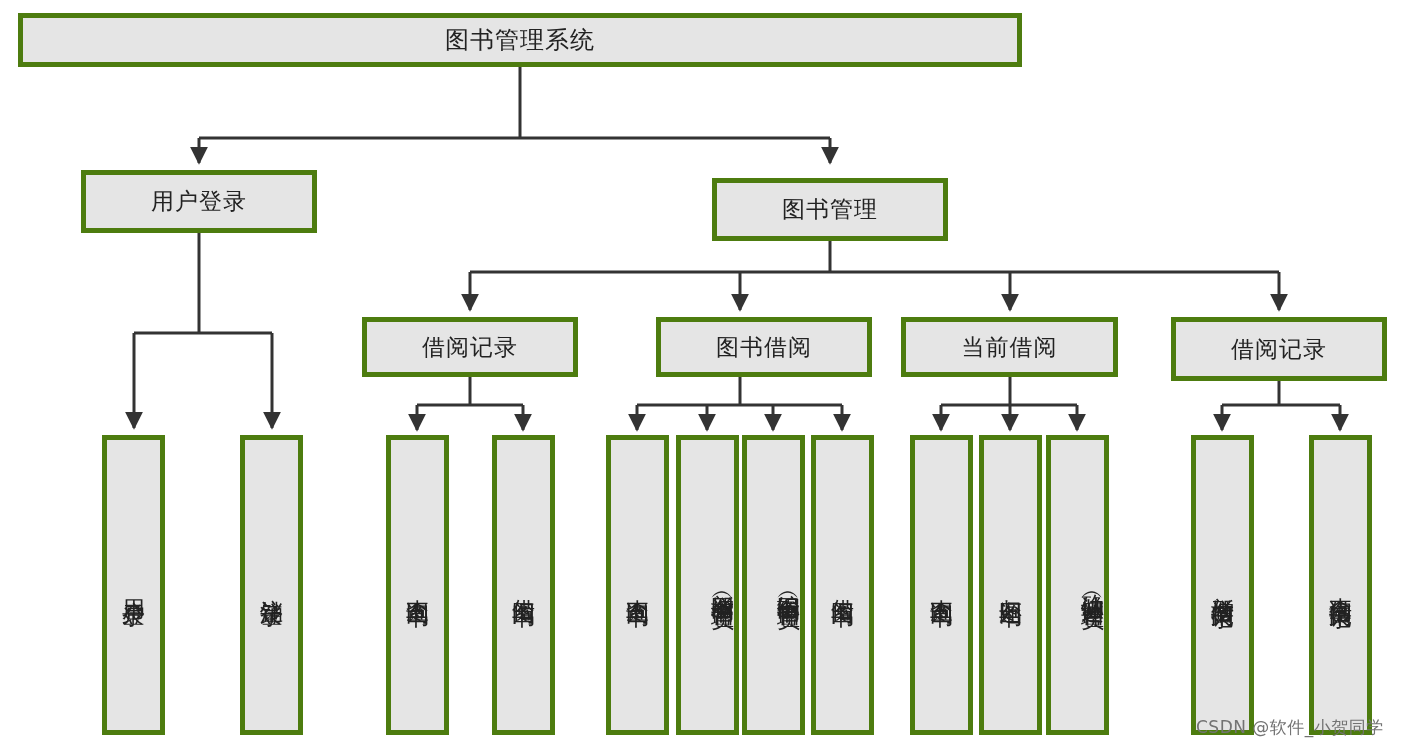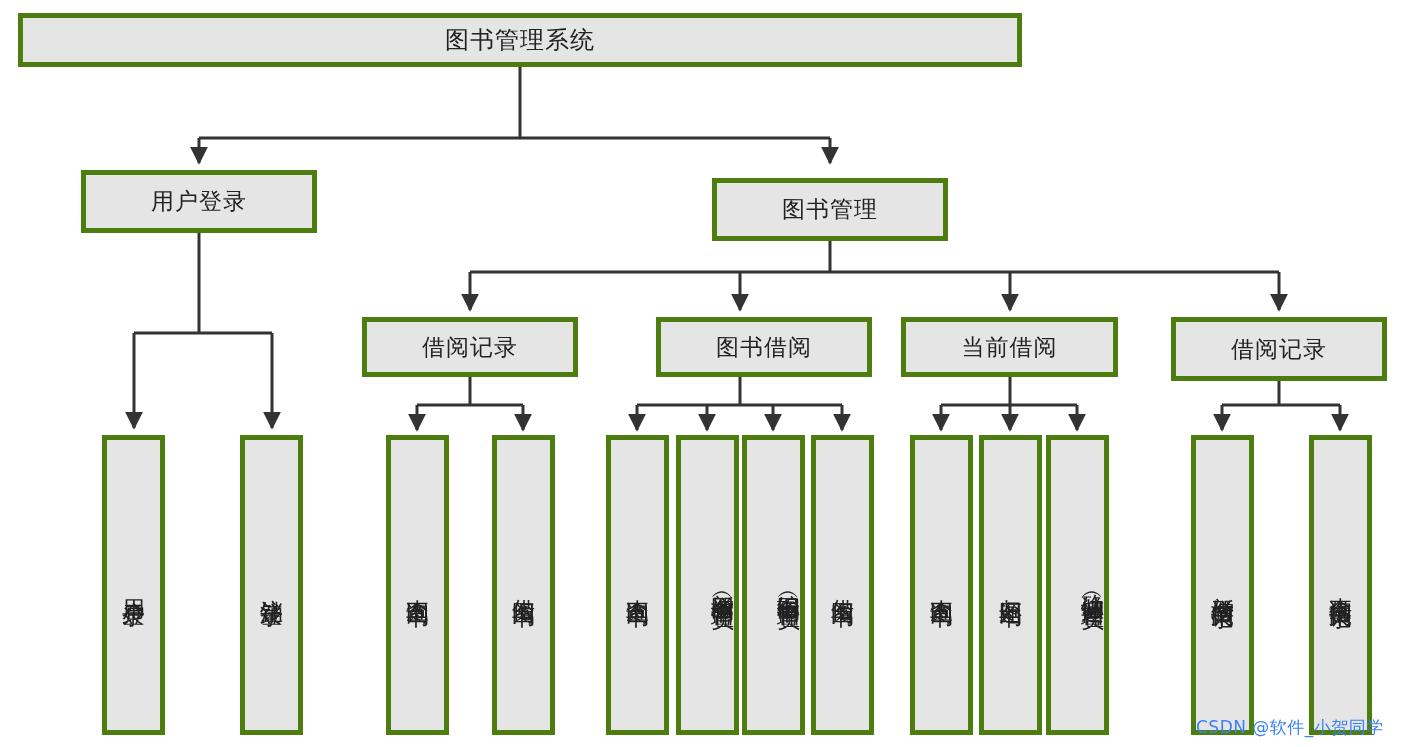--- a/index.html
+++ b/index.html
@@ -48,21 +48,21 @@
   .node.vert.top-align {
     align-items: flex-start;
     justify-content: center;
   }
   .node.root {
     font-size: 24px;
   }
   .watermark {
     position: absolute;
     font-size: 17px;
-    color: #3b82f6;
+    color: #737373;
     white-space: nowrap;
     letter-spacing: 0.5px;
   }
 </style>
 </head>
 <body>
 
 <div id="canvas">
 
   <svg id="connectors" viewBox="0 0 1405 747" xmlns="http://www.w3.org/2000/svg">

